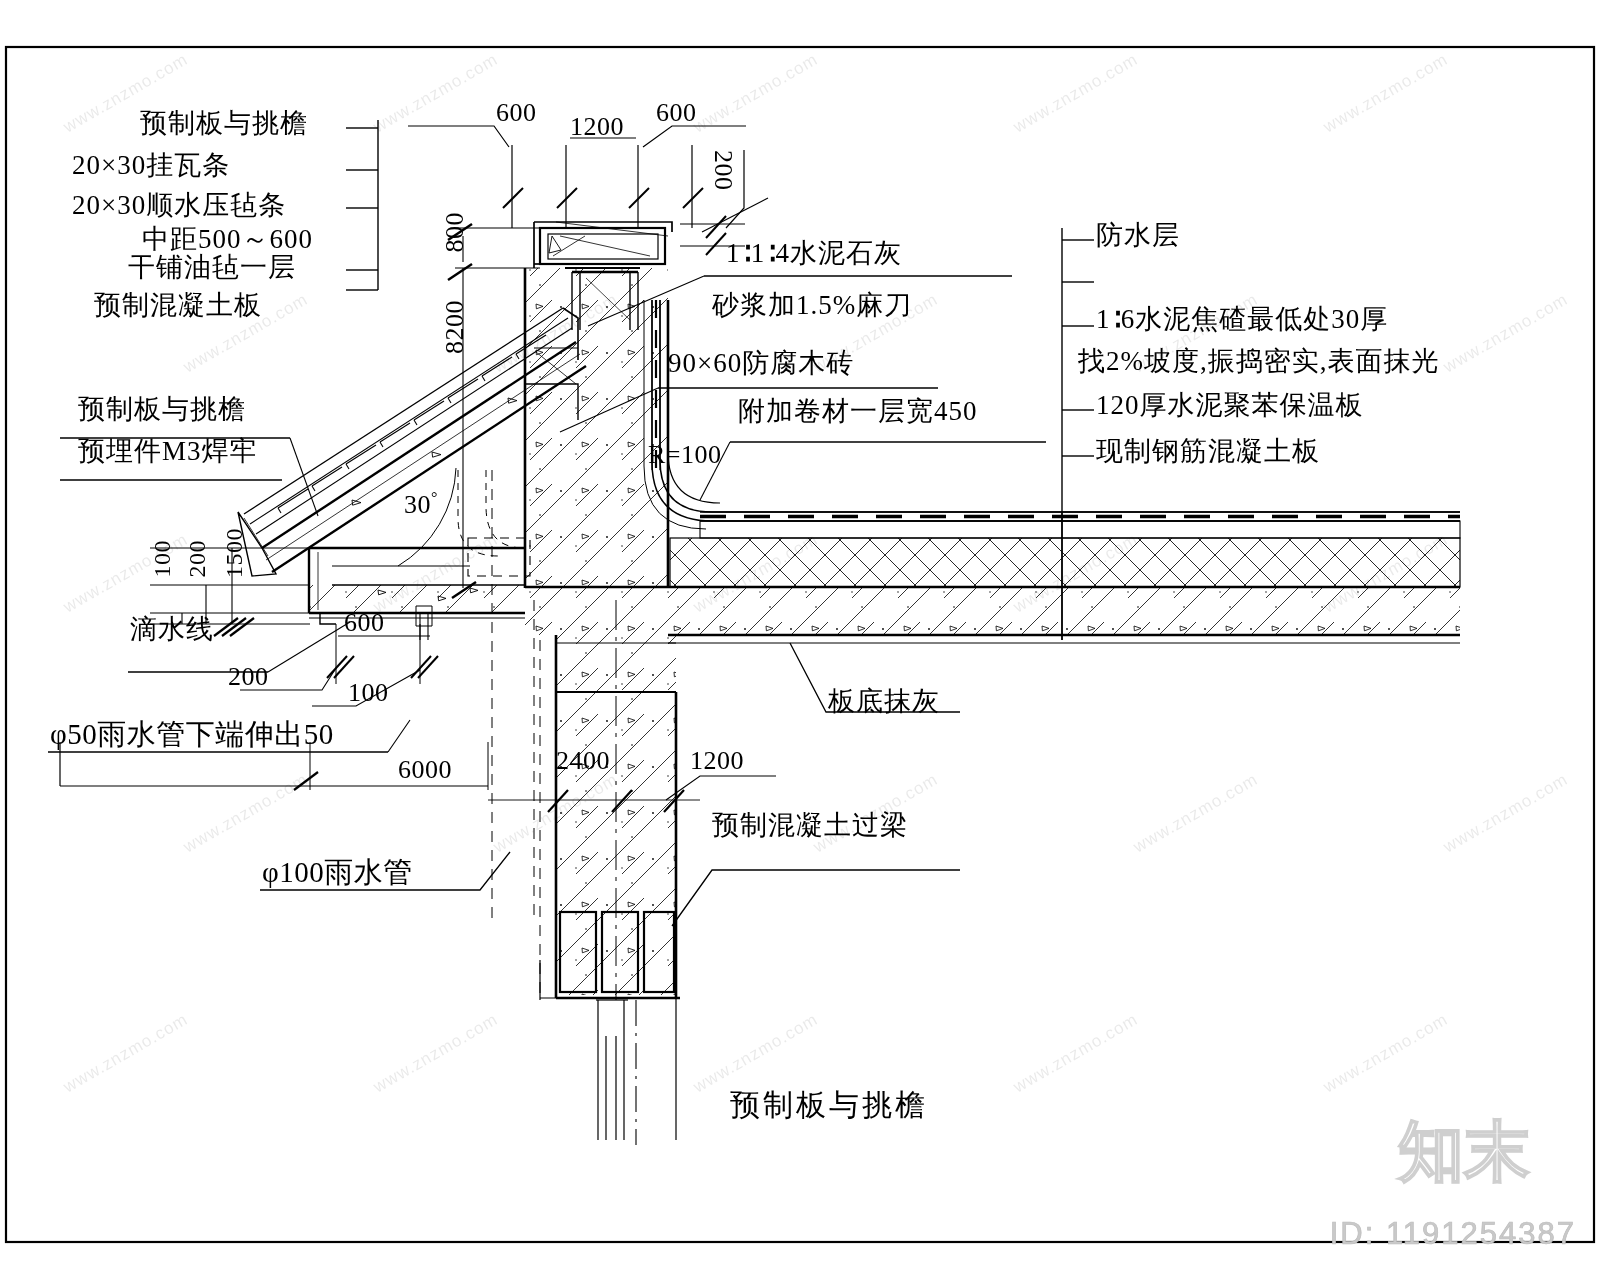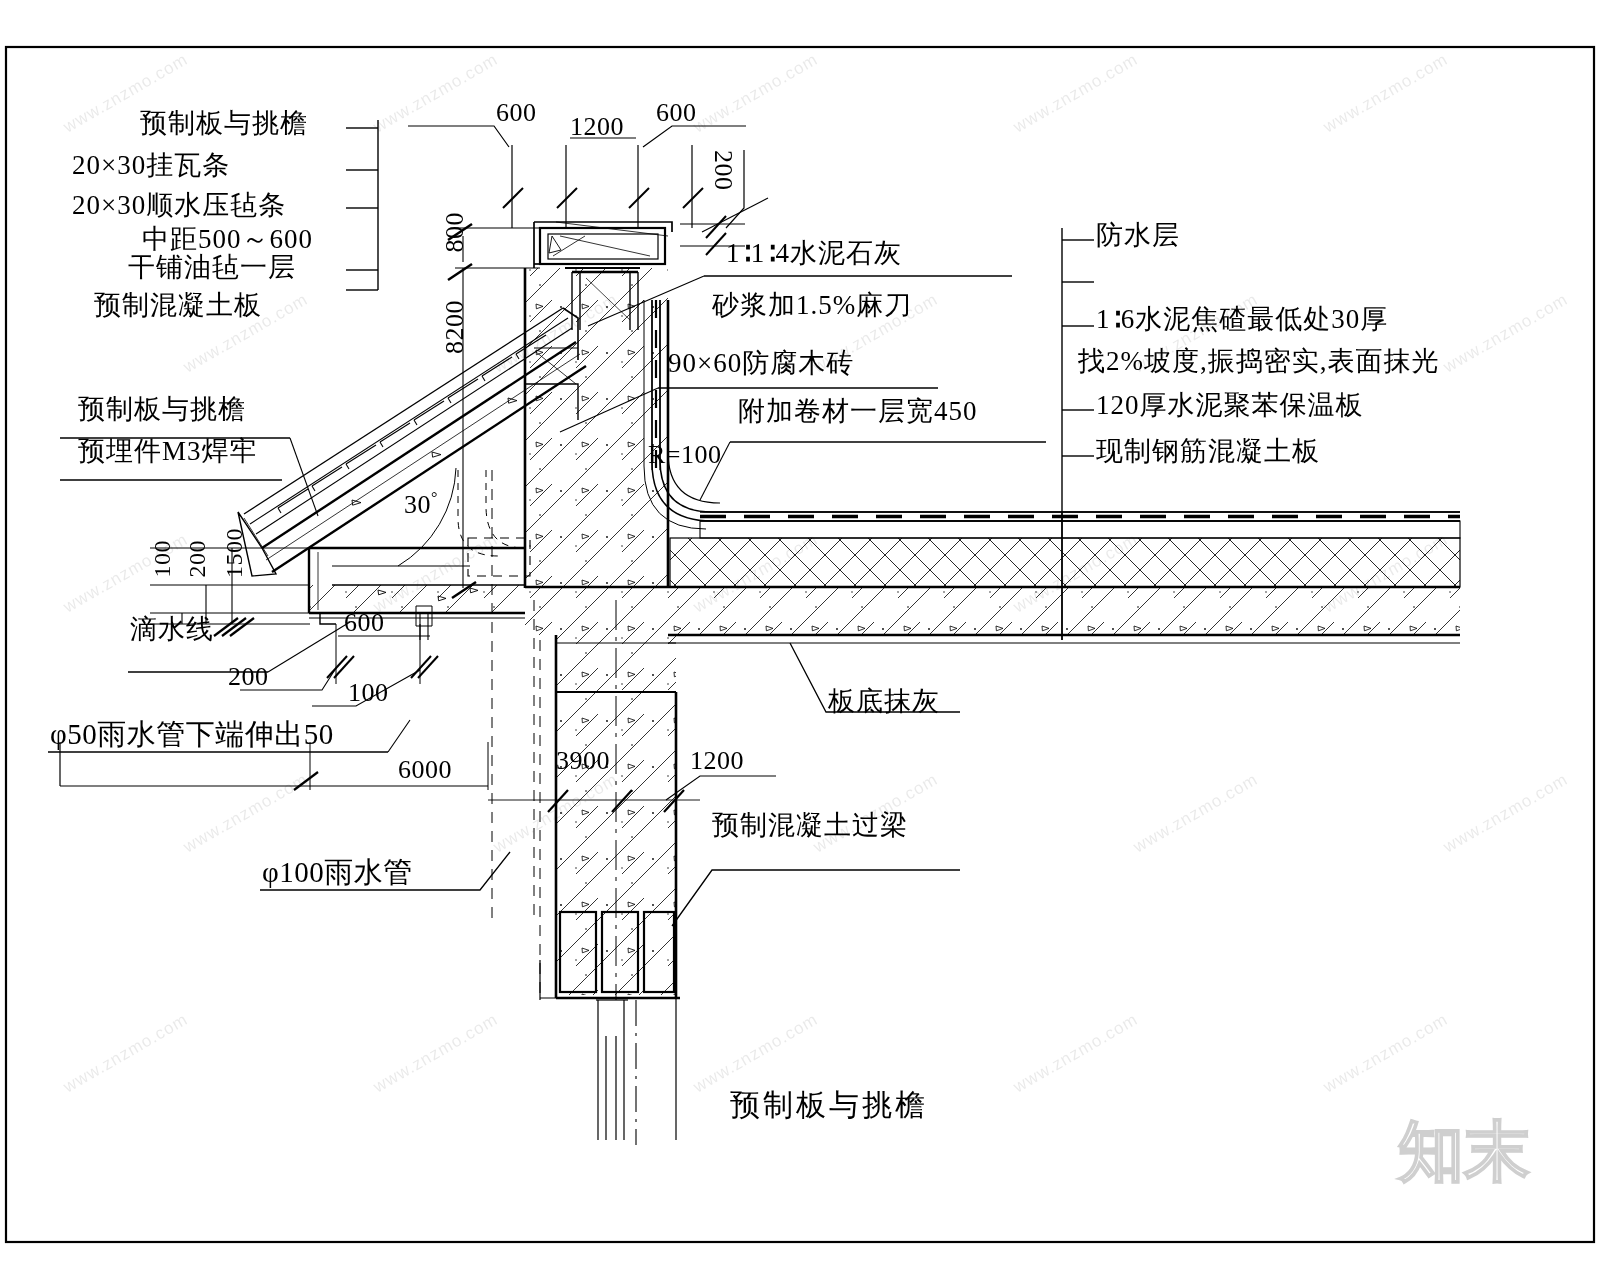--- a/index.html
+++ b/index.html
@@ -458,22 +458,23 @@
 
   <div class="lbl num-s vert" style="left:150px; top:540px; transform: rotate(-90deg) translate(-100%,0);">100</div>
   <div class="lbl num-s vert" style="left:185px; top:540px; transform: rotate(-90deg) translate(-100%,0);">200</div>
   <div class="lbl num-s vert" style="left:222px; top:528px; transform: rotate(-90deg) translate(-100%,0);">1500</div>
 
   <div class="lbl num" style="left:344px; top:610px;">600</div>
   <div class="lbl num" style="left:228px; top:664px;">200</div>
   <div class="lbl num" style="left:348px; top:680px;">100</div>
 
   <div class="lbl num" style="left:398px; top:757px;">6000</div>
-  <div class="lbl num" style="left:556px; top:748px;">3900</div>
+  <div class="lbl num" style="left:556px; top:748px;">2400</div>
   <div class="lbl num" style="left:690px; top:748px;">1200</div>
 
   <div class="lbl title-txt" style="left:730px; top:1090px;">预制板与挑檐</div>
 
   <svg id="logo-wm" viewBox="0 0 215 78">
     <text x="107" y="62" text-anchor="middle" font-family="'Liberation Sans', sans-serif" font-size="66" font-weight="bold" fill="none" stroke="#cfcfcf" stroke-width="1.6">知末</text>
   </svg>
+  <div id="id-text">ID: 1191254387</div>
 
 </div>
 
 </body></html>

